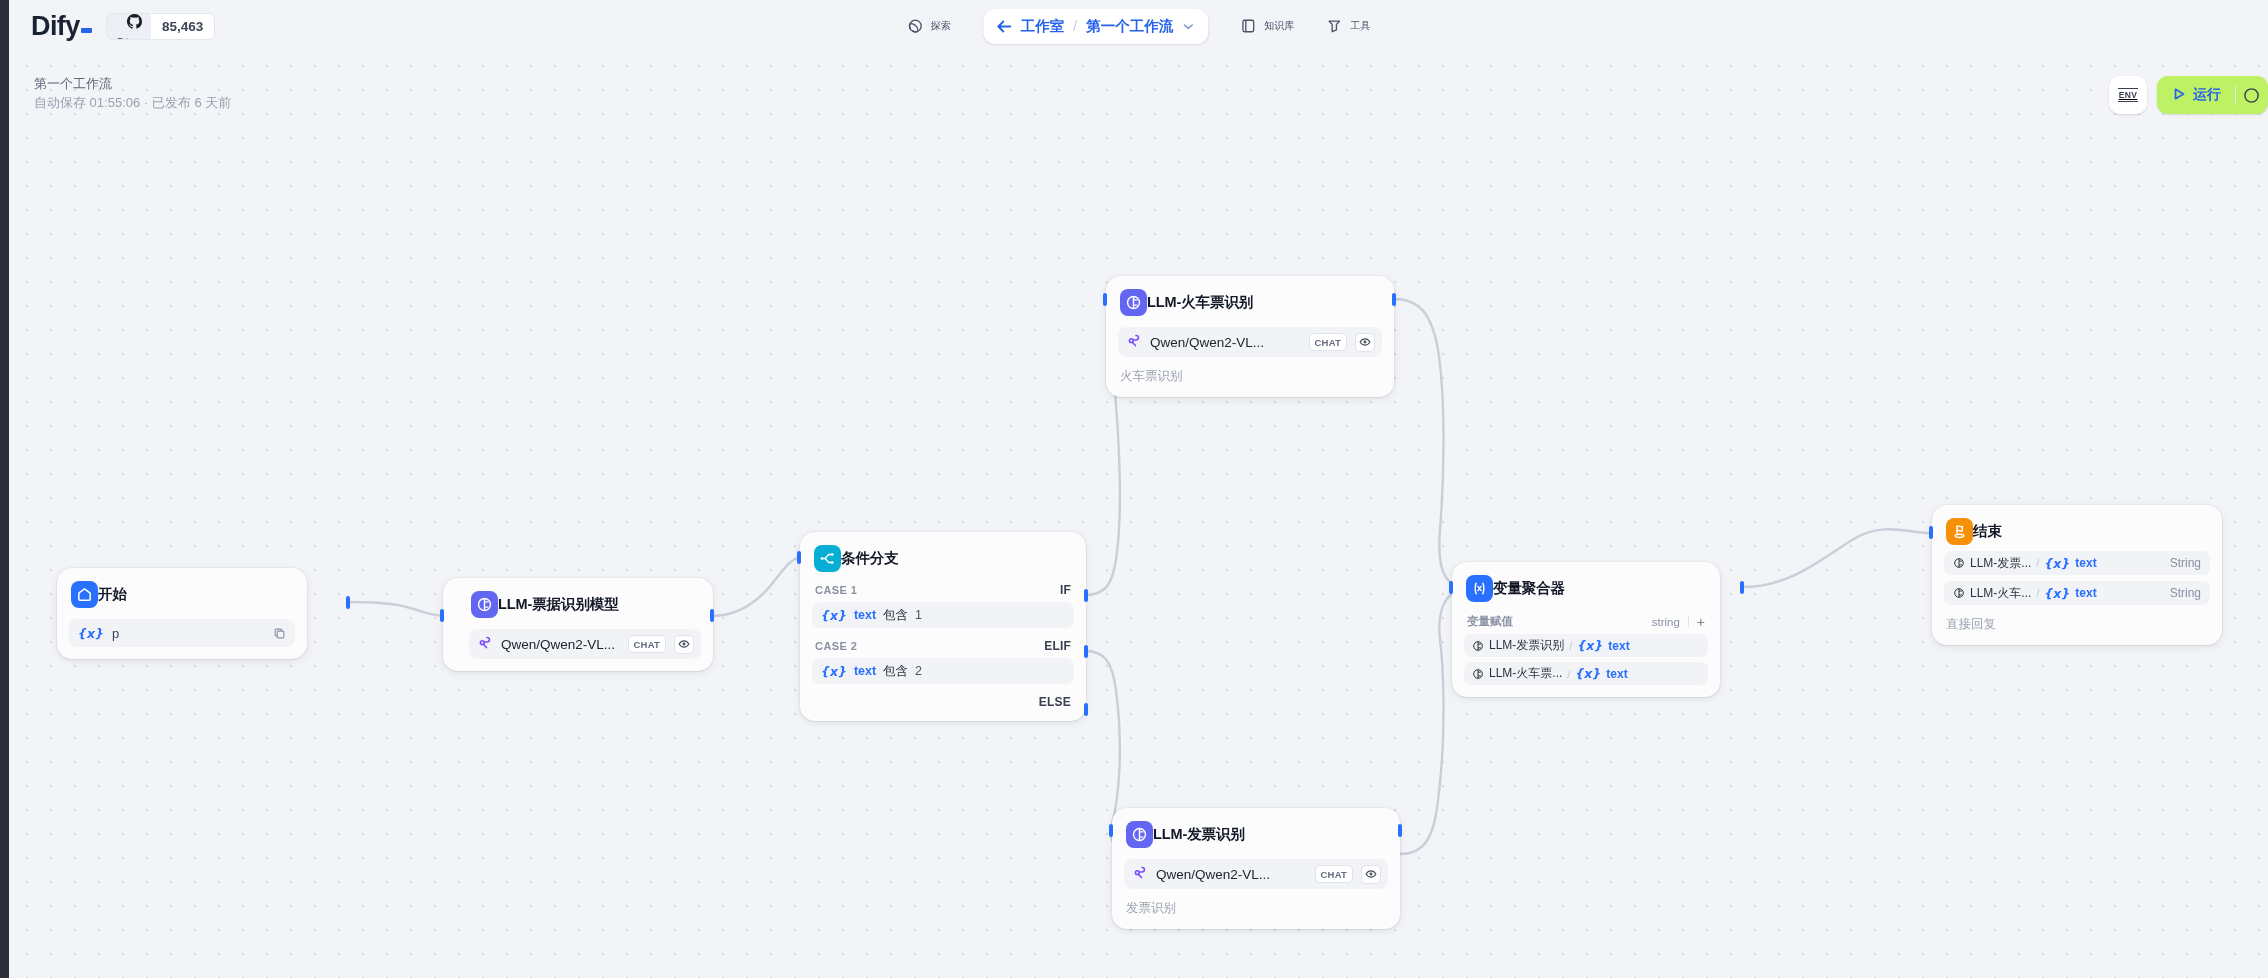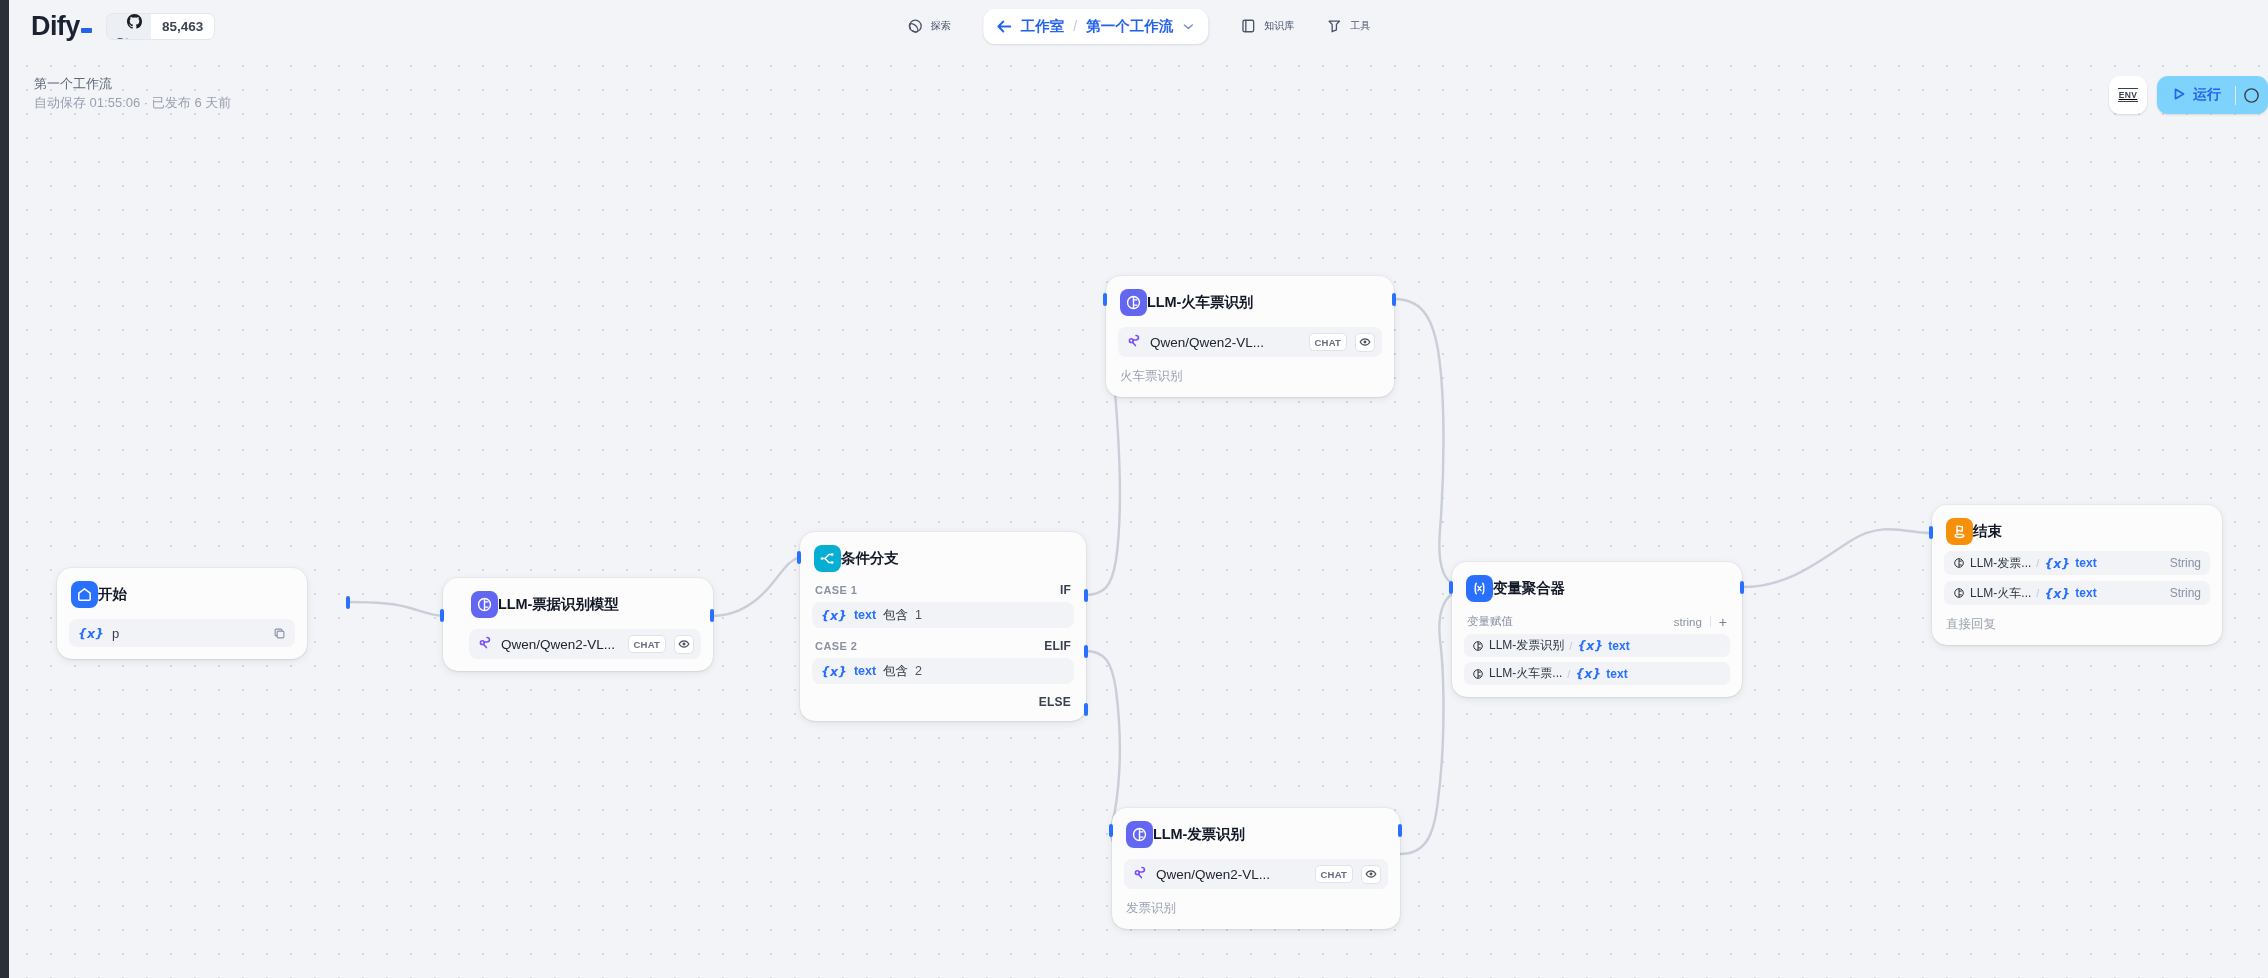--- a/index.html
+++ b/index.html
@@ -95,21 +95,21 @@
     box-shadow: 0 1px 2px rgba(16,24,40,0.06), 0 1px 3px rgba(16,24,40,0.07);
     cursor: pointer;
     text-decoration: underline;
   }
   .env-txt {
     font-size: 8.5px; font-weight: 700; letter-spacing: .4px; color: #39404f;
     border-top: 1.6px solid #39404f; border-bottom: 1.6px solid #39404f;
     padding: 1.5px 1px; line-height: 9px;
   }
   .run-group {
-    display: flex; align-items: center; background: #7dd3fc; border-radius: 11px; height: 38px;
+    display: flex; align-items: center; background: #bef264; border-radius: 11px; height: 38px;
     box-shadow: 0 1px 2px rgba(16,24,40,0.06), 0 1px 3px rgba(16,24,40,0.07);
     padding: 0 2px 0 0; overflow: hidden;
   }
   .run-btn {
     display: flex; align-items: center; gap: 7px; padding: 0 14px 0 15px; height: 38px;
     color: #2563eb; font-size: 14px; font-weight: 600; cursor: pointer;
   }
   .run-divider { width: 1px; height: 19px; background: #e6e9ef; }
   .run-extra { width: 30px; height: 38px; display: flex; align-items: center; justify-content: center; color: #39404f; }
 
@@ -171,21 +171,21 @@
   .cond-var  { font-size: 12.5px; color: #2970ff; font-weight: 600; }
   .cond-text { font-size: 12.5px; color: #2c3340; }
   .cond-val  { font-size: 12.5px; color: #4a5160; }
   .else-row { display: flex; justify-content: flex-end; padding: 0 3px; margin-top: 11px; }
 
   
   .agg-header-row {
     display: flex; align-items: center; justify-content: space-between;
     padding: 0 3px; margin-top: 12px;
   }
-  .agg-title { font-size: 11.5px; color: #8a91a3; font-weight: 400; }
+  .agg-title { font-size: 11.5px; color: #8a91a3; font-weight: 700; }
   .agg-right { display: flex; align-items: center; gap: 8px; }
   .agg-type { font-size: 11.5px; color: #8a91a3; }
   .agg-bar { width: 1px; height: 11px; background: #dfe3ea; }
   .agg-plus { font-size: 14px; color: #7b8293; line-height: 1; cursor: pointer; }
   .agg-row {
     display: flex; align-items: center; gap: 5px;
     background: #f1f3f7; border-radius: 7px; height: 23px; padding: 0 8px; margin-top: 5px;
   }
   .agg-src { font-size: 12px; color: #2c3340; white-space: nowrap; }
   .agg-slash { color: #c3c9d5; font-size: 11px; }
@@ -488,21 +488,21 @@
             <path d="M1.3 7S3.4 3.4 7 3.4 12.7 7 12.7 7 10.6 10.6 7 10.6 1.3 7 1.3 7z"></path>
             <circle cx="7" cy="7" r="1.7" fill="#4a5160" stroke="none"></circle>
           </svg>
       </span>
     </div>
     <div class="node-desc">发票识别</div>
   </div>
   <div class="handle" style="left:1109px; top:824px;"></div>
   <div class="handle" style="left:1398px; top:824px;"></div>
 
-  <div class="node" style="left:1452px; top:562px; width:290px;">
+  <div class="node" style="left:1452px; top:562px; width:268px;">
     <div class="node-head">
       <div class="node-icon ic-agg">
         <svg viewBox="0 0 18 18" fill="none" stroke="#fff" stroke-width="1.5" stroke-linecap="round">
             <path d="M5.6 3.4c-1.5 1.5-1.5 9.7 0 11.2M12.4 3.4c1.5 1.5 1.5 9.7 0 11.2"></path>
             <path d="M7.3 6.8l3.4 4.4M10.7 6.8l-3.4 4.4"></path>
           </svg>
       </div>
       <div class="node-title">变量聚合器</div>
     </div>
 

